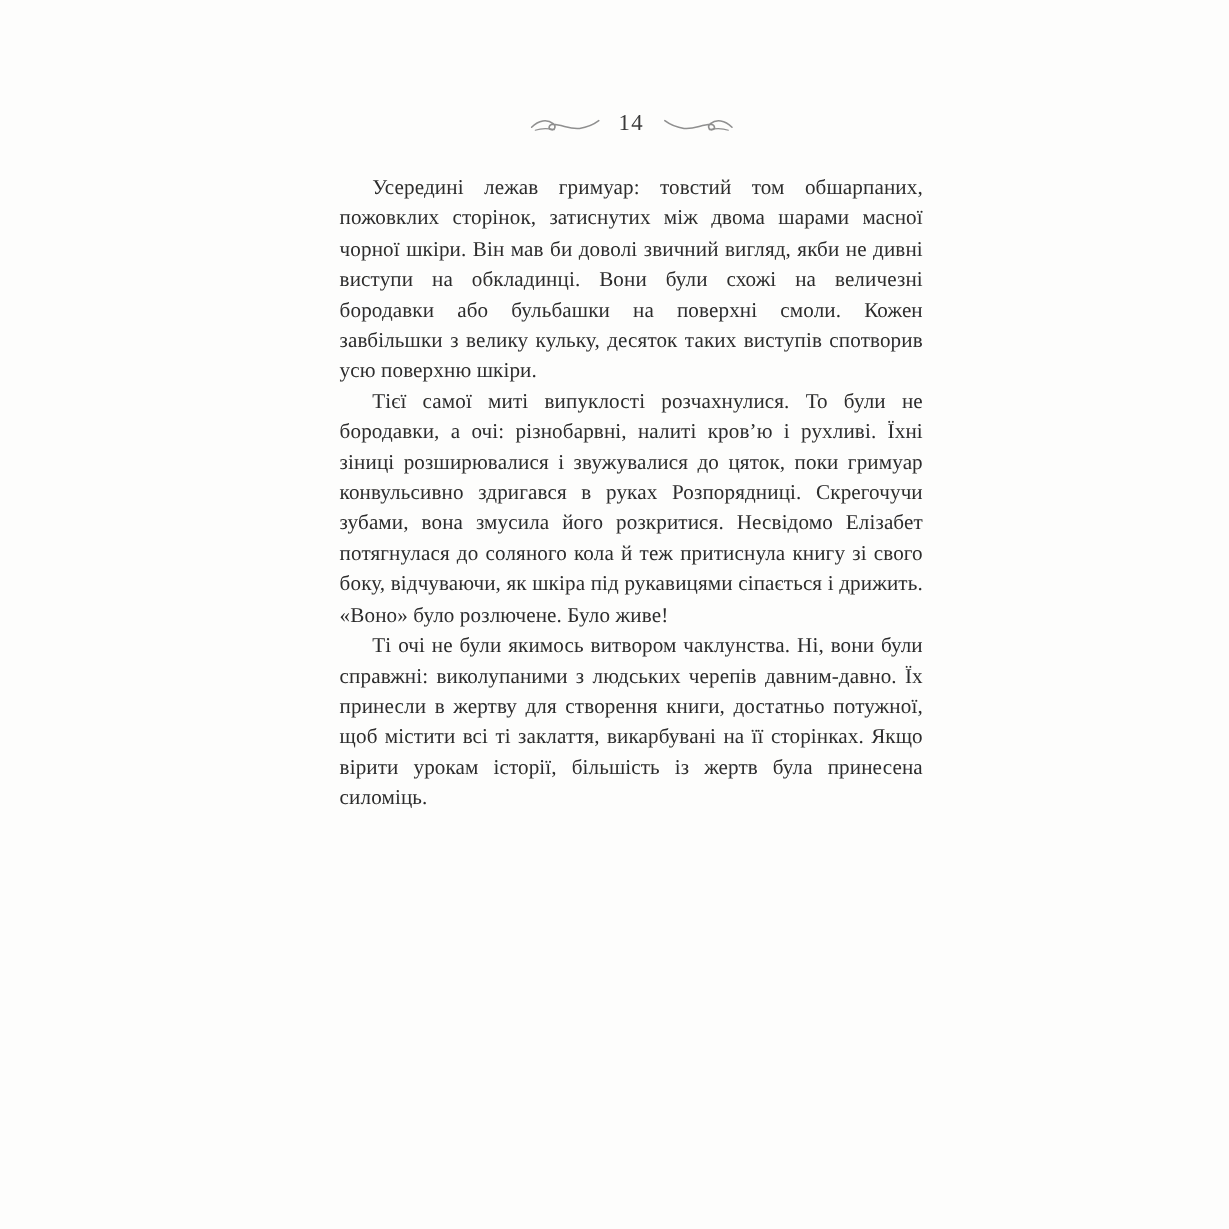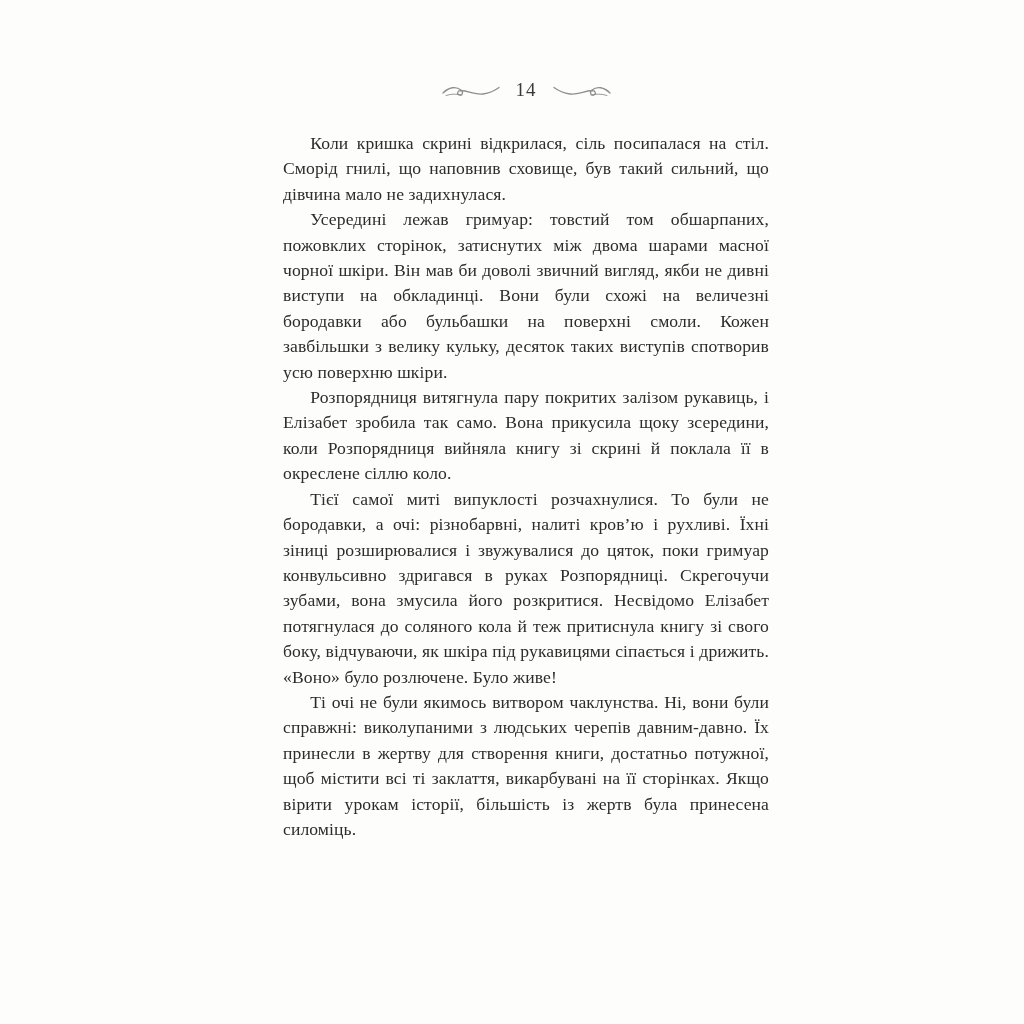--- a/index.html
+++ b/index.html
@@ -11,20 +11,21 @@
     height: 1024px;
     background: #fdfdfc;
     overflow: hidden;
     font-family: "Liberation Serif", "DejaVu Serif", serif;
   }
   .page {
     width: 1024px;
     height: 772px;
     box-sizing: border-box;
     padding-top: 80px;
+    margin-top: 13px;
   }
   .content {
     width: 486px;
     margin-left: 283px;
   }
   .page-header {
     display: flex;
     align-items: center;
     justify-content: center;
     gap: 16px;
@@ -74,21 +75,19 @@
       <span class="page-number">14</span>
       <span class="flourish mirrored">
         <svg width="58" height="14" viewBox="0 0 58 14" fill="none" xmlns="http://www.w3.org/2000/svg">
           <path d="M1 9 C 7 3, 14 2, 19 6 C 22 8.5, 20 12, 17 11 C 14.5 10, 15.5 6.5, 19 6.5 C 27 7, 33 11, 41 10 C 48 9, 53 6.5, 57 3.5" stroke="currentColor" stroke-width="1.3" stroke-linecap="round"></path>
           <path d="M4 11.5 C 10 9.5, 15 10, 20 11" stroke="currentColor" stroke-width="0.9" stroke-linecap="round"></path>
         </svg>
       </span>
     </header>
 
     <main class="text-block">
-      <p>Коли кришка скрині відкрилася, сіль посипалася на стіл. Сморід гнилі, що наповнив сховище, був такий сильний, що дівчина мало не задихнулася.</p>
       <p>Усередині лежав гримуар: товстий том обшарпаних, пожовклих сторінок, затиснутих між двома шарами масної чорної шкіри. Він мав би доволі звичний вигляд, якби не дивні виступи на обкладинці. Вони були схожі на величезні бородавки або бульбашки на поверхні смоли. Кожен завбільшки з велику кульку, десяток таких виступів спотворив усю поверхню шкіри.</p>
-      <p>Розпорядниця витягнула пару покритих залізом рукавиць, і Елізабет зробила так само. Вона прикусила щоку зсередини, коли Розпорядниця вийняла книгу зі скрині й поклала її в окреслене сіллю коло.</p>
       <p>Тієї самої миті випуклості розчахнулися. То були не бородавки, а очі: різнобарвні, налиті кров’ю і рухливі. Їхні зіниці розширювалися і звужувалися до цяток, поки гримуар конвульсивно здригався в руках Розпорядниці. Скрегочучи зубами, вона змусила його розкритися. Несвідомо Елізабет потягнулася до соляного кола й теж притиснула книгу зі свого боку, відчуваючи, як шкіра під рукавицями сіпається і дрижить. «Воно» було розлючене. Було живе!</p>
       <p>Ті очі не були якимось витвором чаклунства. Ні, вони були справжні: виколупаними з людських черепів давним-давно. Їх принесли в жертву для створення книги, достатньо потужної, щоб містити всі ті заклаття, викарбувані на її сторінках. Якщо вірити урокам історії, більшість із жертв була принесена силоміць.</p>
     </main>
 
   </div>
 </div>
 
 </body></html>

